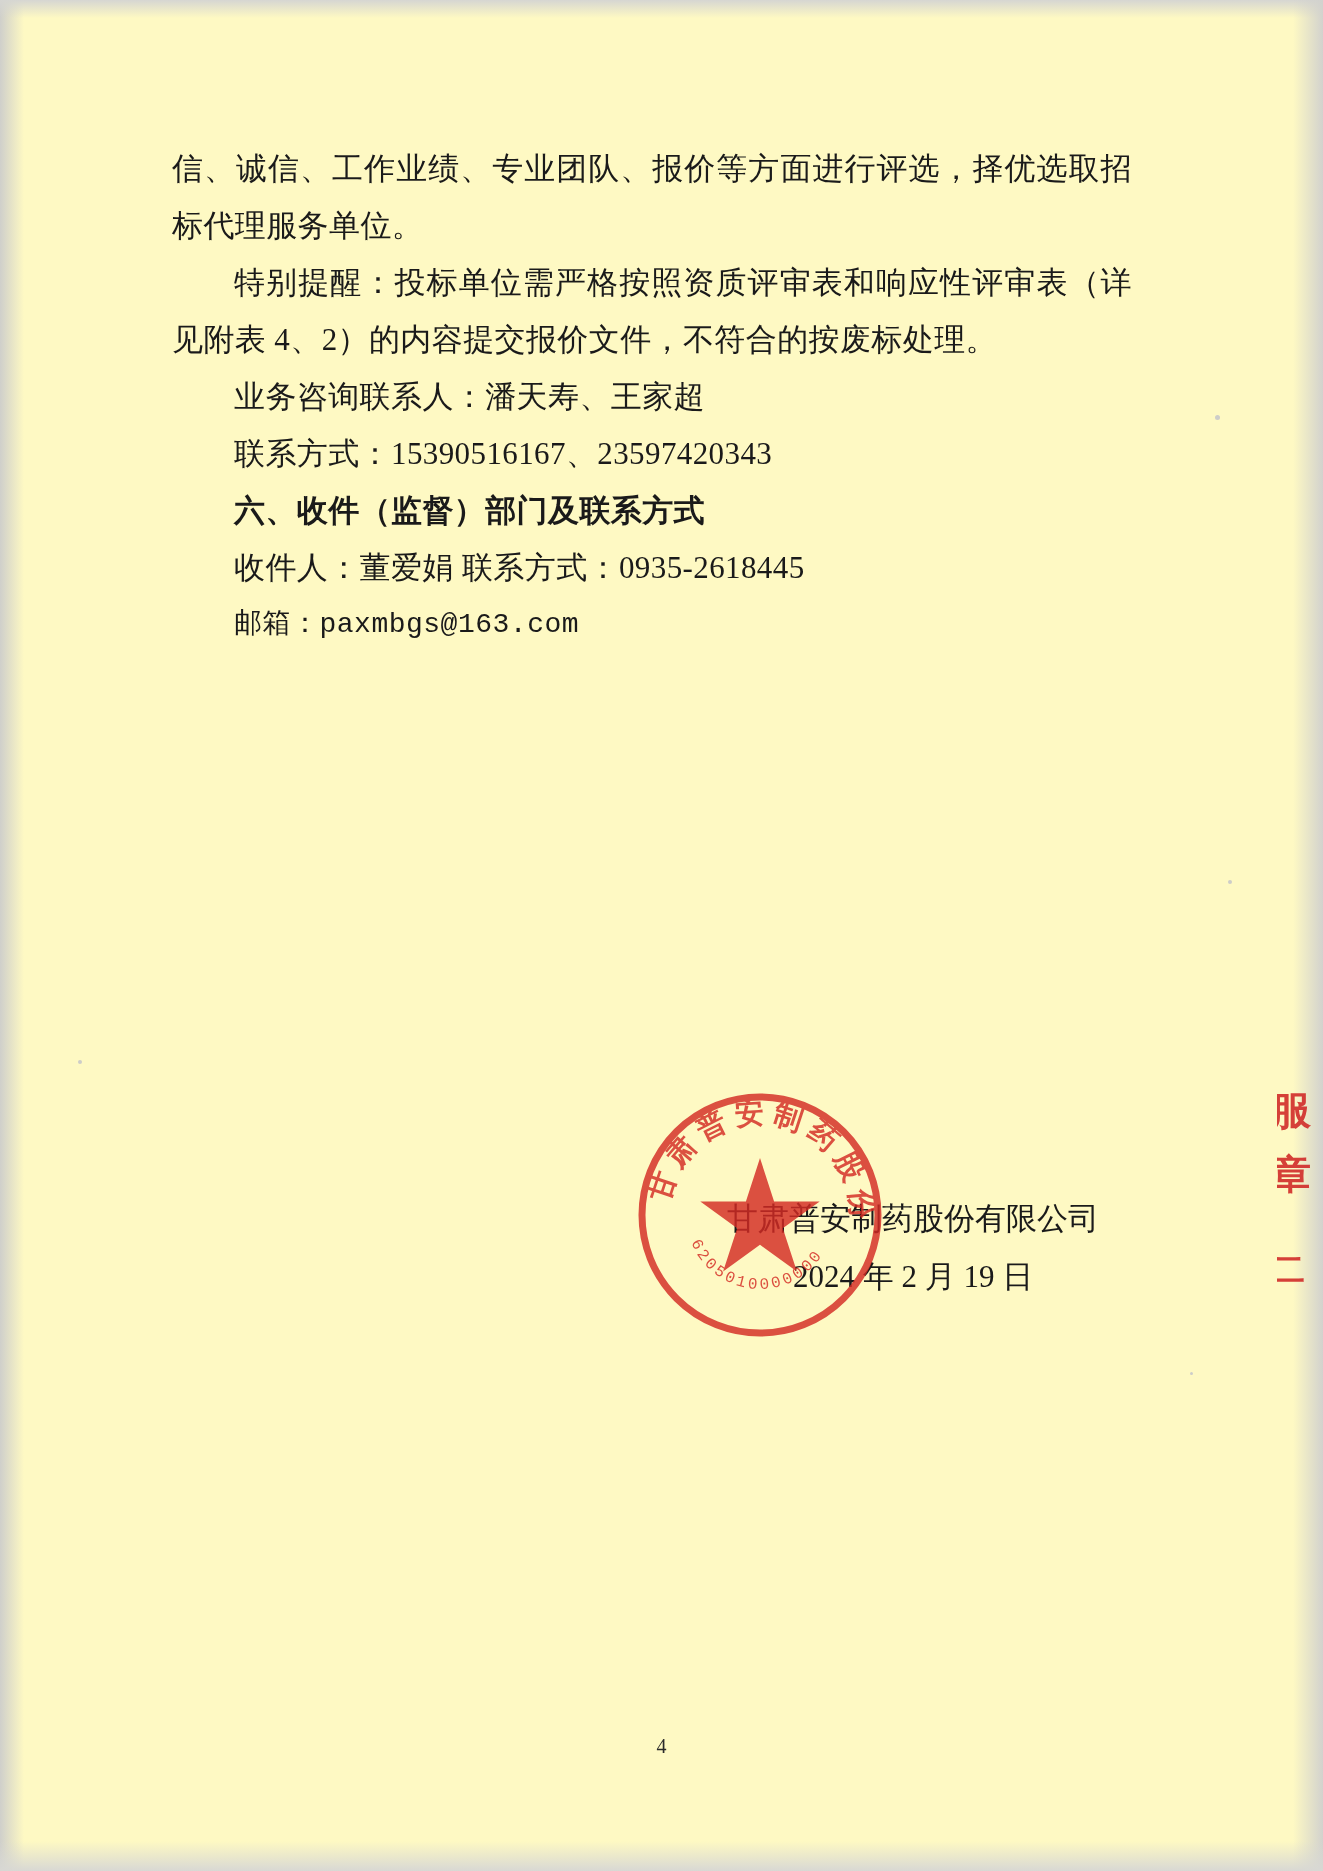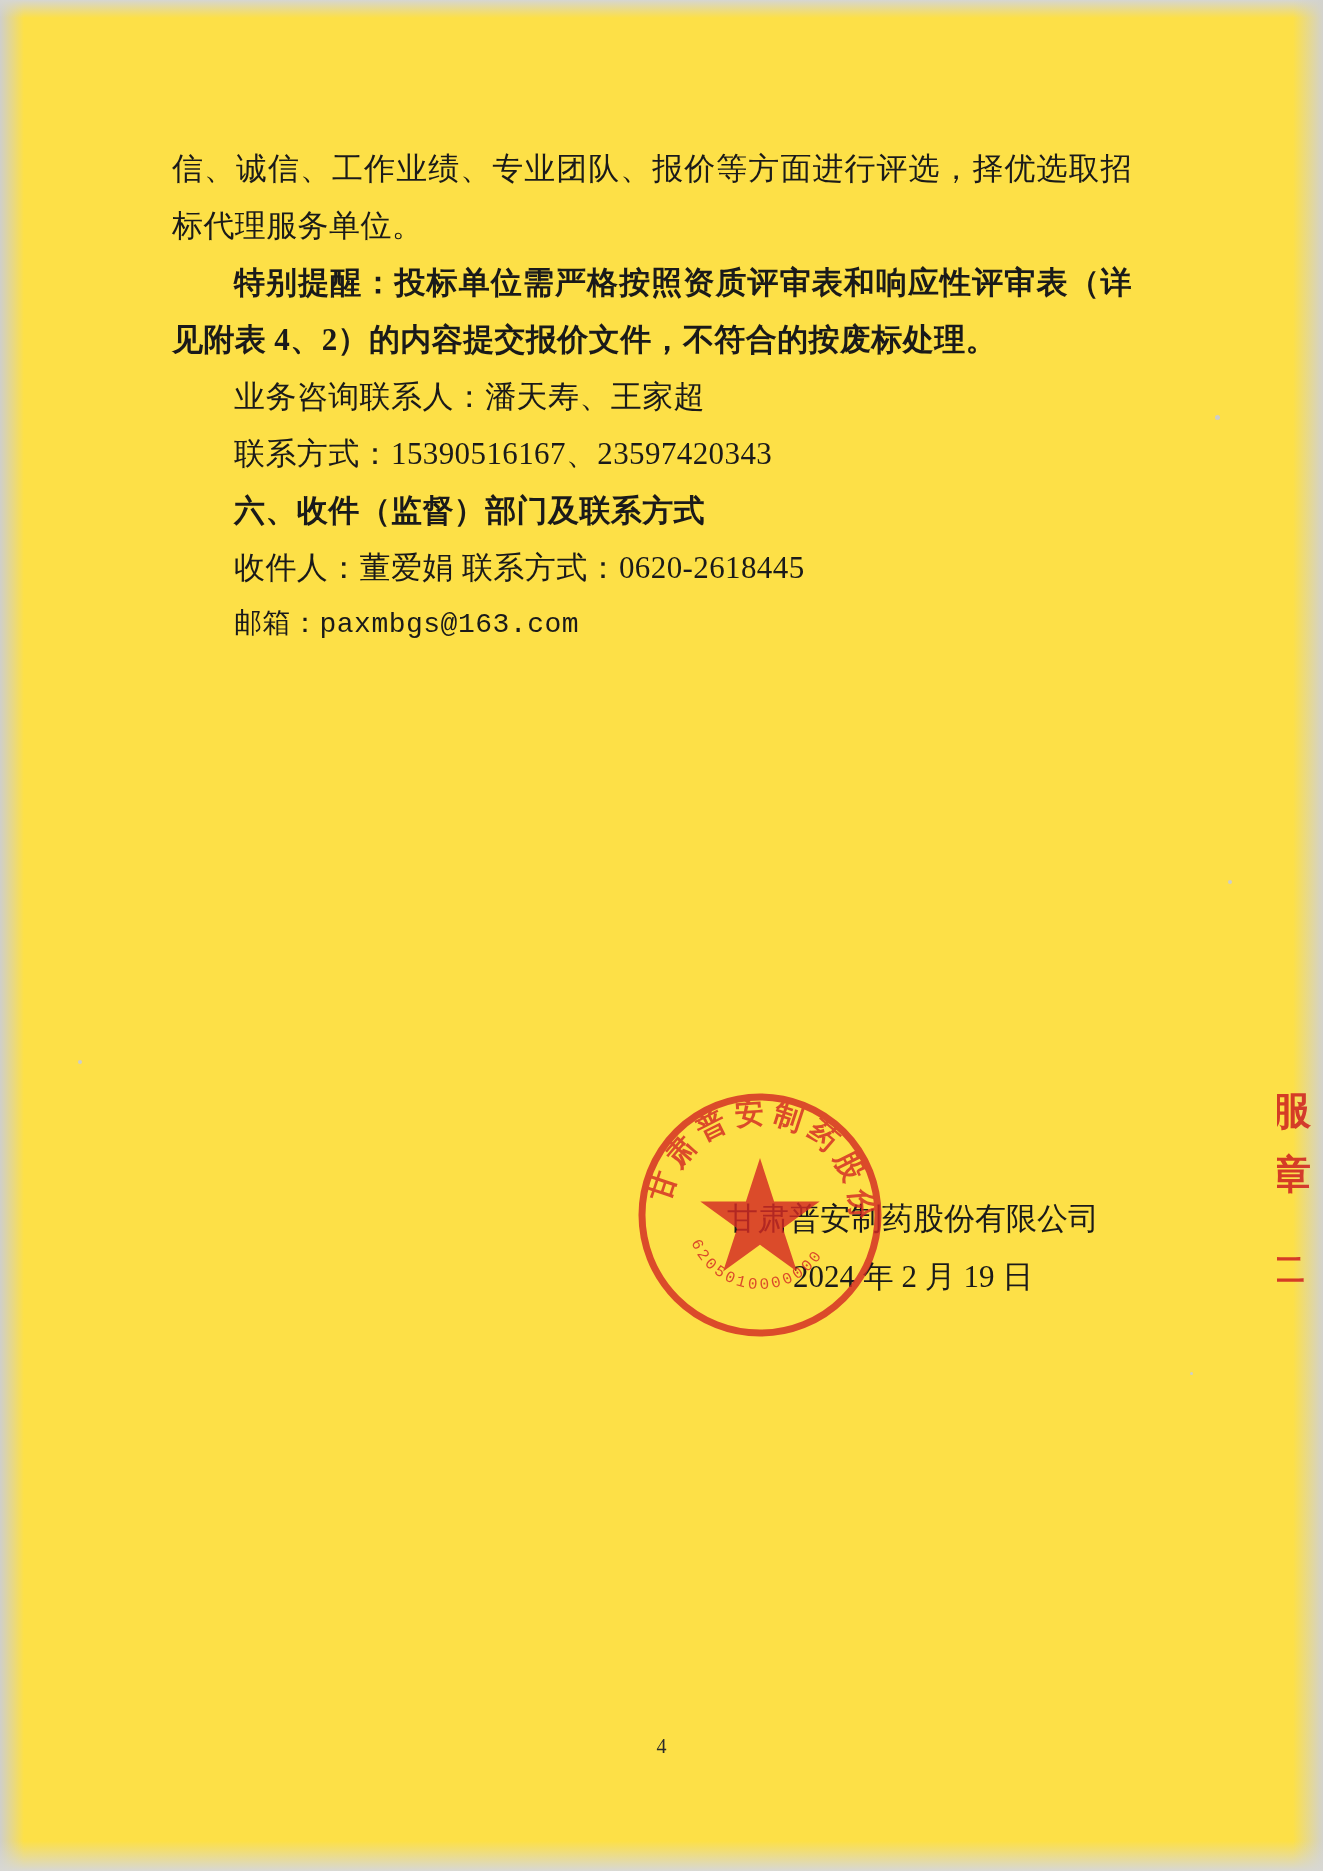--- a/index.html
+++ b/index.html
@@ -5,21 +5,21 @@
   html, body {
     margin: 0;
     padding: 0;
     background: #8a8a8a;
   }
   .page {
     position: relative;
     width: 1323px;
     height: 1871px;
     margin: 0 auto;
-    background: #fde047;
+    background: #fef9c3;
     overflow: hidden;
     font-family: "Liberation Serif", serif;
     color: #1a1a1a;
   }
   
   .paper-edge-left {
     position: absolute;
     left: 0; top: 0;
     width: 24px; height: 100%;
     background: linear-gradient(to right, #cfcfcb, rgba(253,252,250,0));
@@ -61,21 +61,21 @@
     font-size: 31px;
     line-height: 57px;
     letter-spacing: 0.4px;
     text-align: justify;
     text-justify: inter-ideograph;
   }
   .para {
     margin: 0;
   }
   .indent2 { text-indent: 62px; }
-  .bold { font-weight: bold; }
+  .bold { font-weight: normal; }
   .heading {
     font-weight: bold;
     text-indent: 62px;
   }
   .sub {
     text-indent: 62px;
   }
   .mono-inline {
     font-family: "Liberation Mono", monospace;
     font-size: 28px;
@@ -158,21 +158,21 @@
     <p class="para">信、诚信、工作业绩、专业团队、报价等方面进行评选，择优选取招标代理服务单位。</p>
 
     <p class="para indent2">
       <span class="bold">特别提醒：</span><span class="bold">投标单位需严格按照资质评审表和响应性评审表（详见附表 4、2）的内容提交报价文件，不符合的按废标处理。</span>
     </p>
 
     <p class="para sub">业务咨询联系人：潘天寿、王家超</p>
     <p class="para sub">联系方式：15390516167、23597420343</p>
 
     <p class="para heading">六、收件（监督）部门及联系方式</p>
-    <p class="para sub">收件人：董爱娟    联系方式：0620-2618445</p>
+    <p class="para sub">收件人：董爱娟    联系方式：0935-2618445</p>
     <p class="para sub mono-inline">邮箱：paxmbgs@163.com</p>
 
   </div>
 
   <div class="sign-block">
     <div class="sign-line">甘肃普安制药股份有限公司</div>
     <div class="sign-line">2024 年 2 月 19 日</div>
   </div>
 
   <div class="seal">

